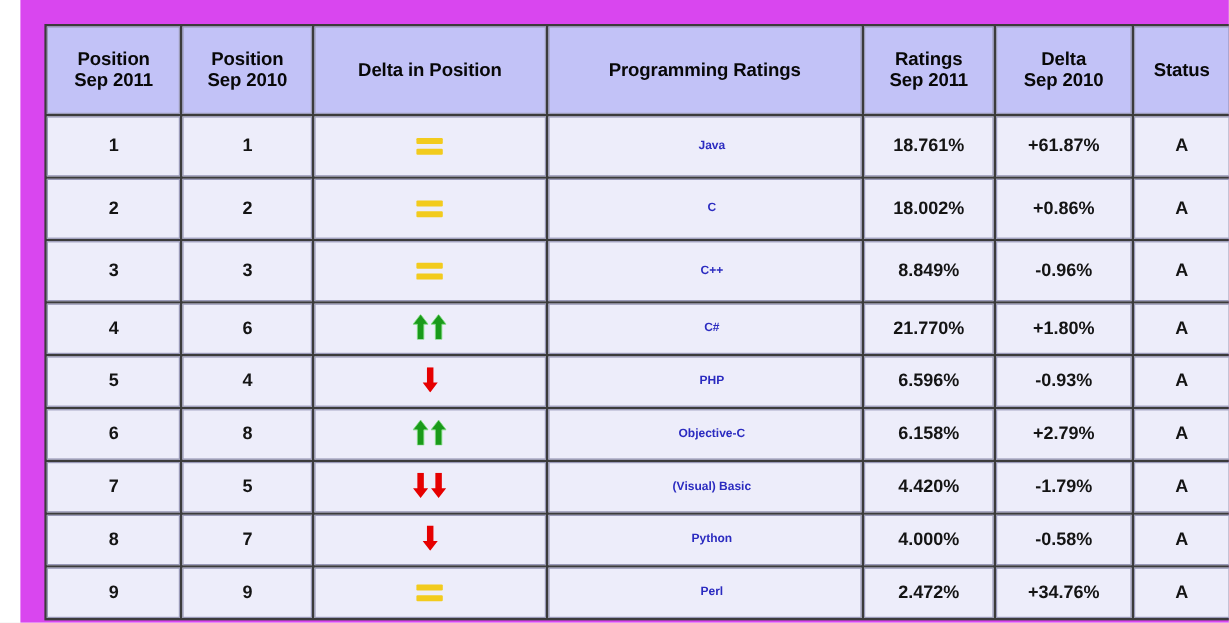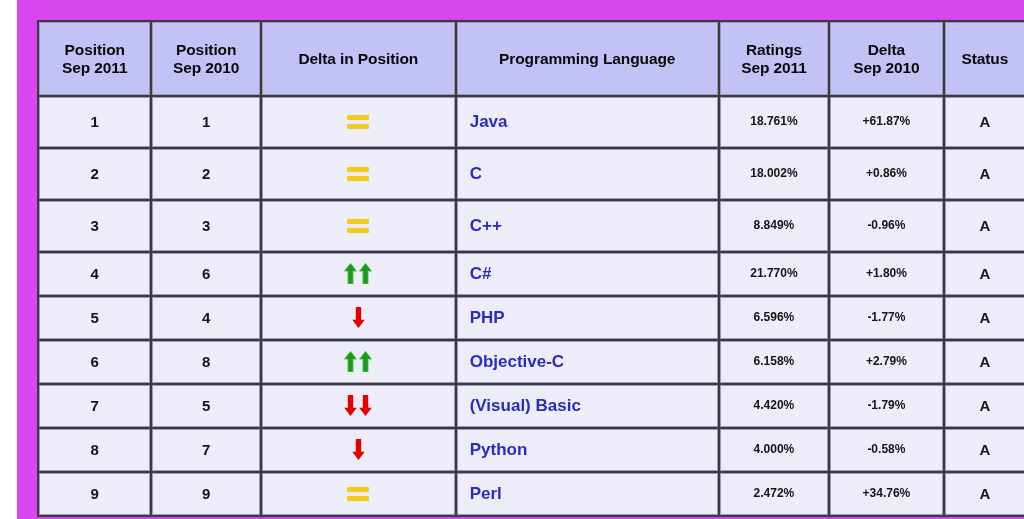--- a/index.html
+++ b/index.html
@@ -78,32 +78,32 @@
     vertical-align: middle;
     font-weight: bold;
     font-size: 15px;
     color: #141414;
   }
   td.delta-cell {
     text-align: center;
     vertical-align: middle;
   }
   td.lang {
-    text-align: left;
+    text-align: center;
     vertical-align: middle;
     padding-left: 12px;
     color: #2b2bc0;
     font-weight: bold;
-    font-size: 17px;
+    font-size: 10px;
   }
   td.ratings, td.deltapct {
     text-align: center;
     vertical-align: middle;
     font-weight: bold;
-    font-size: 12px;
+    font-size: 15px;
     color: #141414;
   }
   td.status {
     text-align: center;
     vertical-align: middle;
     font-weight: bold;
     font-size: 15px;
     color: #141414;
   }
 
@@ -151,21 +151,21 @@
           <span>Sep 2011</span>
         </th>
         <th>
           <span>Position</span>
           <span>Sep 2010</span>
         </th>
         <th>
           <span>Delta in Position</span>
         </th>
         <th>
-          <span>Programming Language</span>
+          <span>Programming Ratings</span>
         </th>
         <th>
           <span>Ratings</span>
           <span>Sep 2011</span>
         </th>
         <th>
           <span>Delta</span>
           <span>Sep 2010</span>
         </th>
         <th>
@@ -235,21 +235,21 @@
         <tr class="short">
           <td class="num">5</td>
           <td class="num">4</td>
           <td class="delta-cell"><span class="ind">
               <svg width="13" height="21" viewBox="0 0 13 21" aria-hidden="true">
                 <path d="M6.5 21 L12.8 12.8 L9.2 12.8 L9.2 0 L3.8 0 L3.8 12.8 L0.2 12.8 Z" fill="#e60000"></path>
               </svg>
             </span></td>
           <td class="lang">PHP</td>
           <td class="ratings">6.596%</td>
-          <td class="deltapct">-1.77%</td>
+          <td class="deltapct">-0.93%</td>
           <td class="status">A</td>
         </tr>
         <tr class="short">
           <td class="num">6</td>
           <td class="num">8</td>
           <td class="delta-cell"><span class="ind">
               <svg width="13" height="21" viewBox="0 0 13 21" aria-hidden="true">
                 <path d="M6.5 0 L12.8 8.2 L9.2 8.2 L9.2 21 L3.8 21 L3.8 8.2 L0.2 8.2 Z" fill="#1a9a1a" stroke="#7fdc7f" stroke-width="0.7"></path>
               </svg>
               <svg width="13" height="21" viewBox="0 0 13 21" aria-hidden="true">

